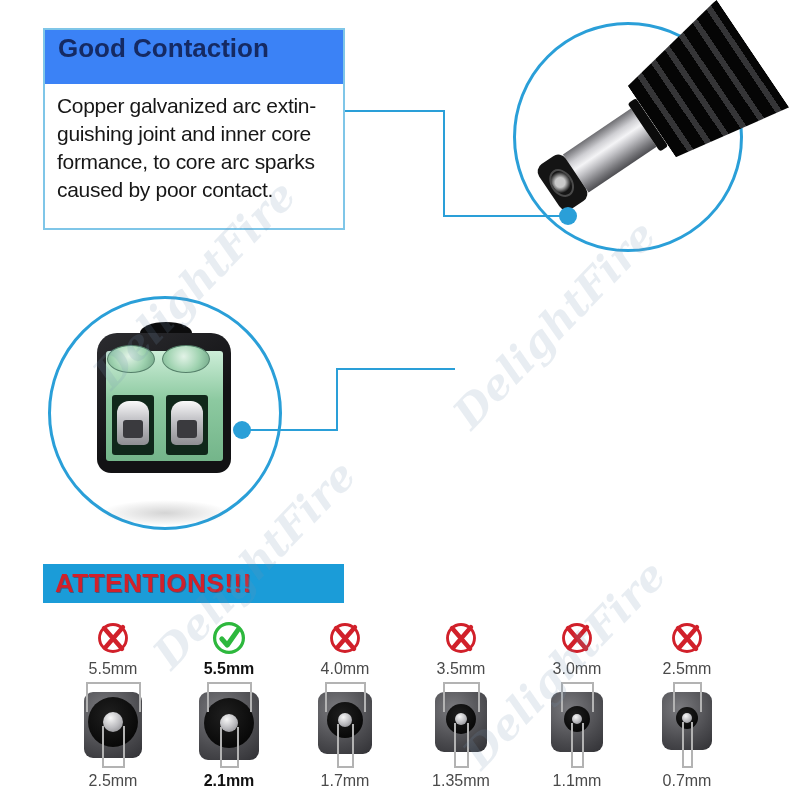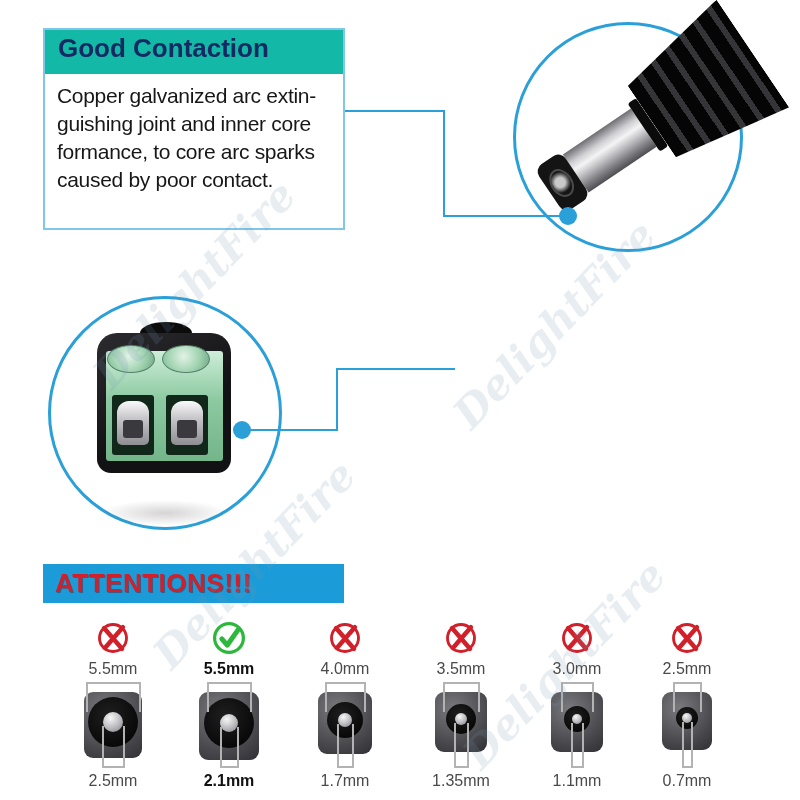--- a/index.html
+++ b/index.html
@@ -3,22 +3,22 @@
 <meta charset="utf-8">
 <style>
   html,body{margin:0;padding:0;background:#fff;}
   #stage{
     position:relative;width:800px;height:800px;background:#ffffff;overflow:hidden;
     font-family:"Liberation Sans",sans-serif;
   }
   
   .box{position:absolute;border:2px solid #7fc6e8;background:#fff;box-sizing:border-box;}
   .box-header{
-    background:#14b8a6;color:#152a63;font-weight:bold;font-size:26px;
-    padding:3px 0 11px 13px;letter-spacing:0;line-height:30px;
+    background:#3b82f6;color:#152a63;font-weight:bold;font-size:26px;
+    padding:3px 0 21px 13px;letter-spacing:0;line-height:30px;
   }
   .box-body{padding:8px 10px 6px 12px;color:#171717;}
   .tline{font-size:21px;line-height:28px;letter-spacing:-0.3px;white-space:nowrap;}
   .tline.red{color:#c1272d;}
   #good-box{left:43px;top:28px;width:302px;height:202px;}
   #easy-box{left:455px;top:298px;width:303px;height:206px;}
   #easy-box .box-header{font-size:27px;}
   
   #attn-bar{
     position:absolute;left:43px;top:564px;width:301px;height:39px;background:#1b9cd8;

